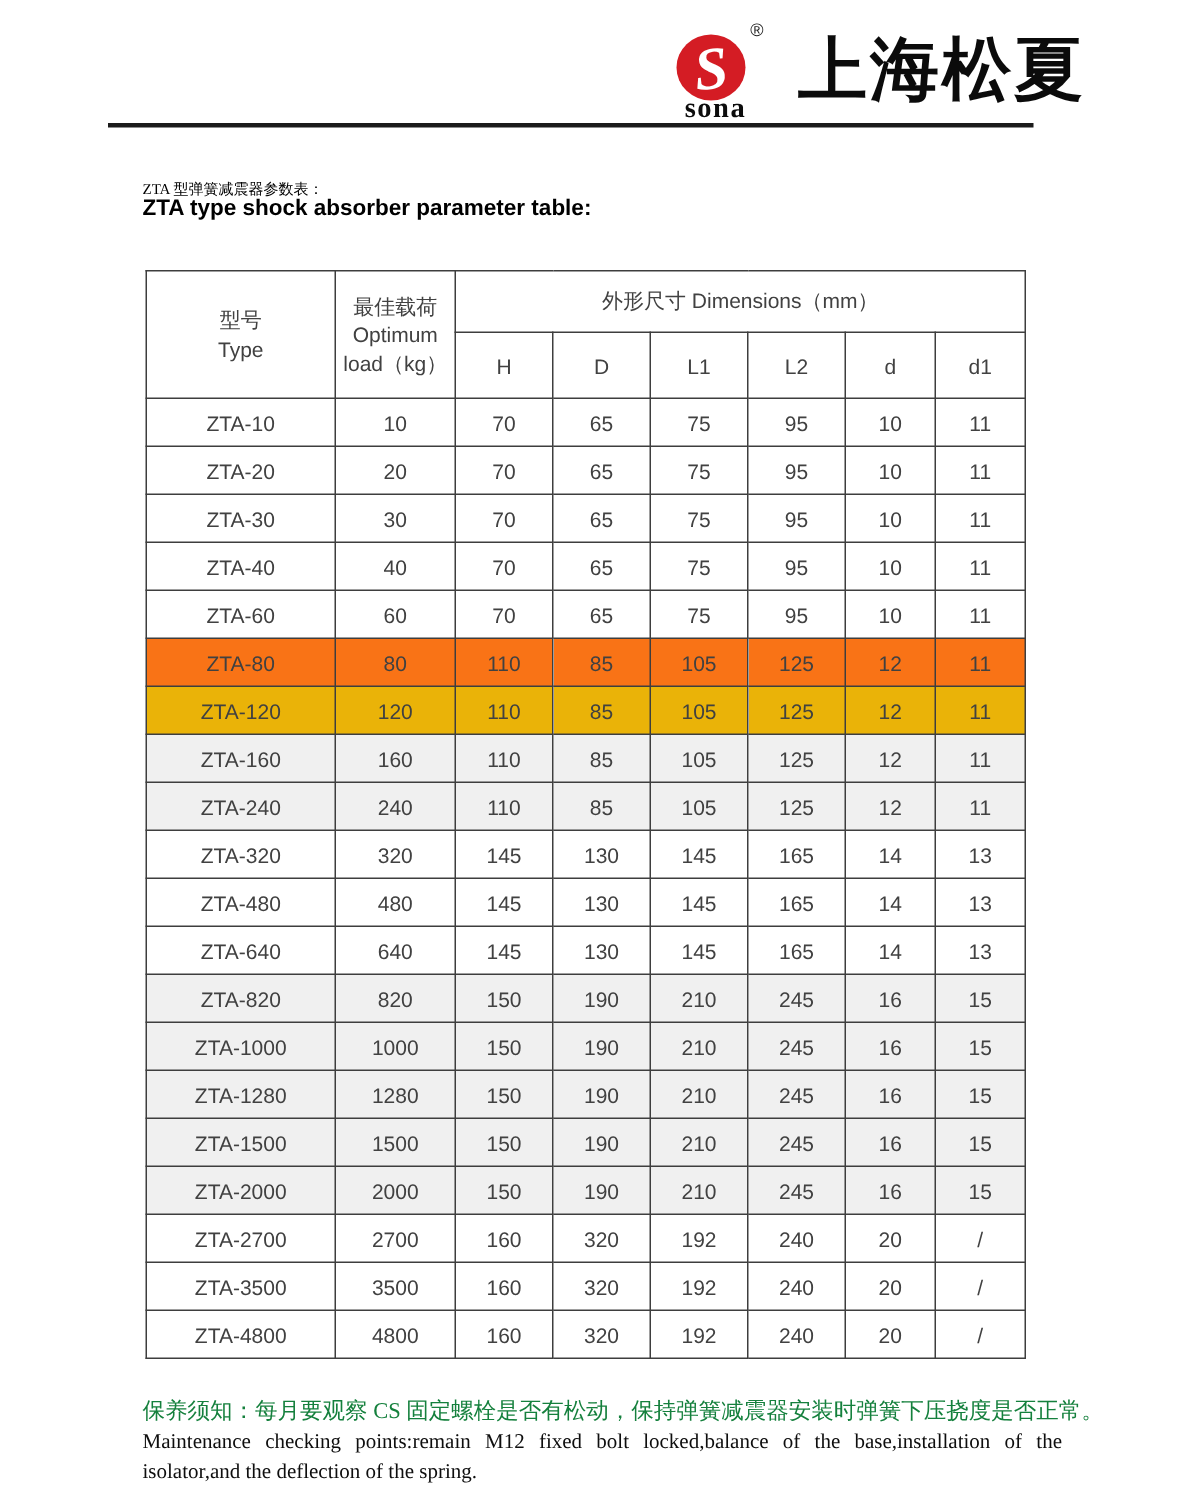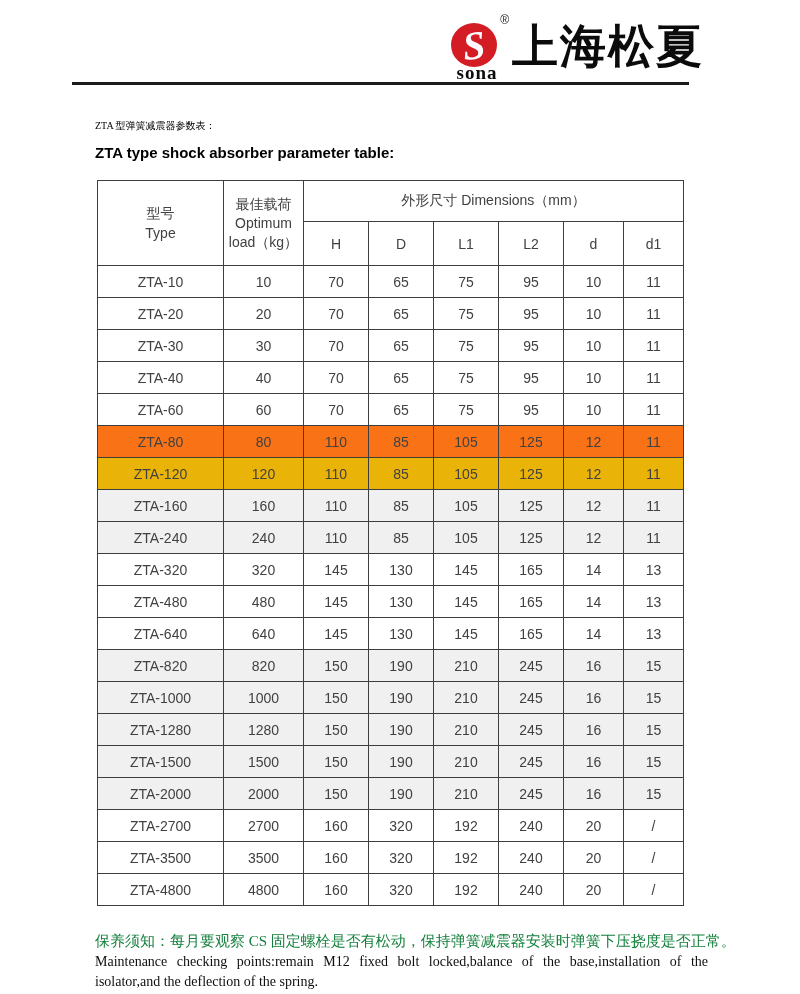--- a/index.html
+++ b/index.html
@@ -22,31 +22,31 @@
     font-size:40px; line-height:46px; transform:rotate(-6deg);
   }
   .reg-mark { position:absolute; right:1px; top:1px; font-size:12px; color:#1a1a1a; }
   .sona-text {
     position:absolute; left:0; bottom:0; width:66px; text-align:center;
     font-family:"Liberation Serif", serif; font-weight:bold; font-size:19px;
     letter-spacing:1px; color:#0c0c0c;
   }
   .company-name {
     font-weight:bold; font-size:46px; line-height:68px; color:#0b0b0b;
-    margin-left:2px; white-space:nowrap; letter-spacing:2px;
+    margin-left:22px; white-space:nowrap; letter-spacing:2px;
   }
   .header-rule { position:absolute; left:72px; top:82px; width:617px; height:3px; background:#1b1b1b; }
 
   
   .title-zh {
     position:absolute; left:95px; top:119px; font-family:"Liberation Serif", serif;
     font-size:10px; color:#000; white-space:nowrap;
   }
   .title-en {
-    position:absolute; left:95px; top:144px; font-weight:bold; font-size:15px;
+    position:absolute; left:95px; top:130px; font-weight:bold; font-size:15px;
     color:#000; white-space:nowrap;
   }
 
   
   .param-table {
     position:absolute; left:97px; top:180px; width:586px;
     border-collapse:collapse; table-layout:fixed;
     font-size:14px; color:#414141;
   }
   .param-table th, .param-table td {

